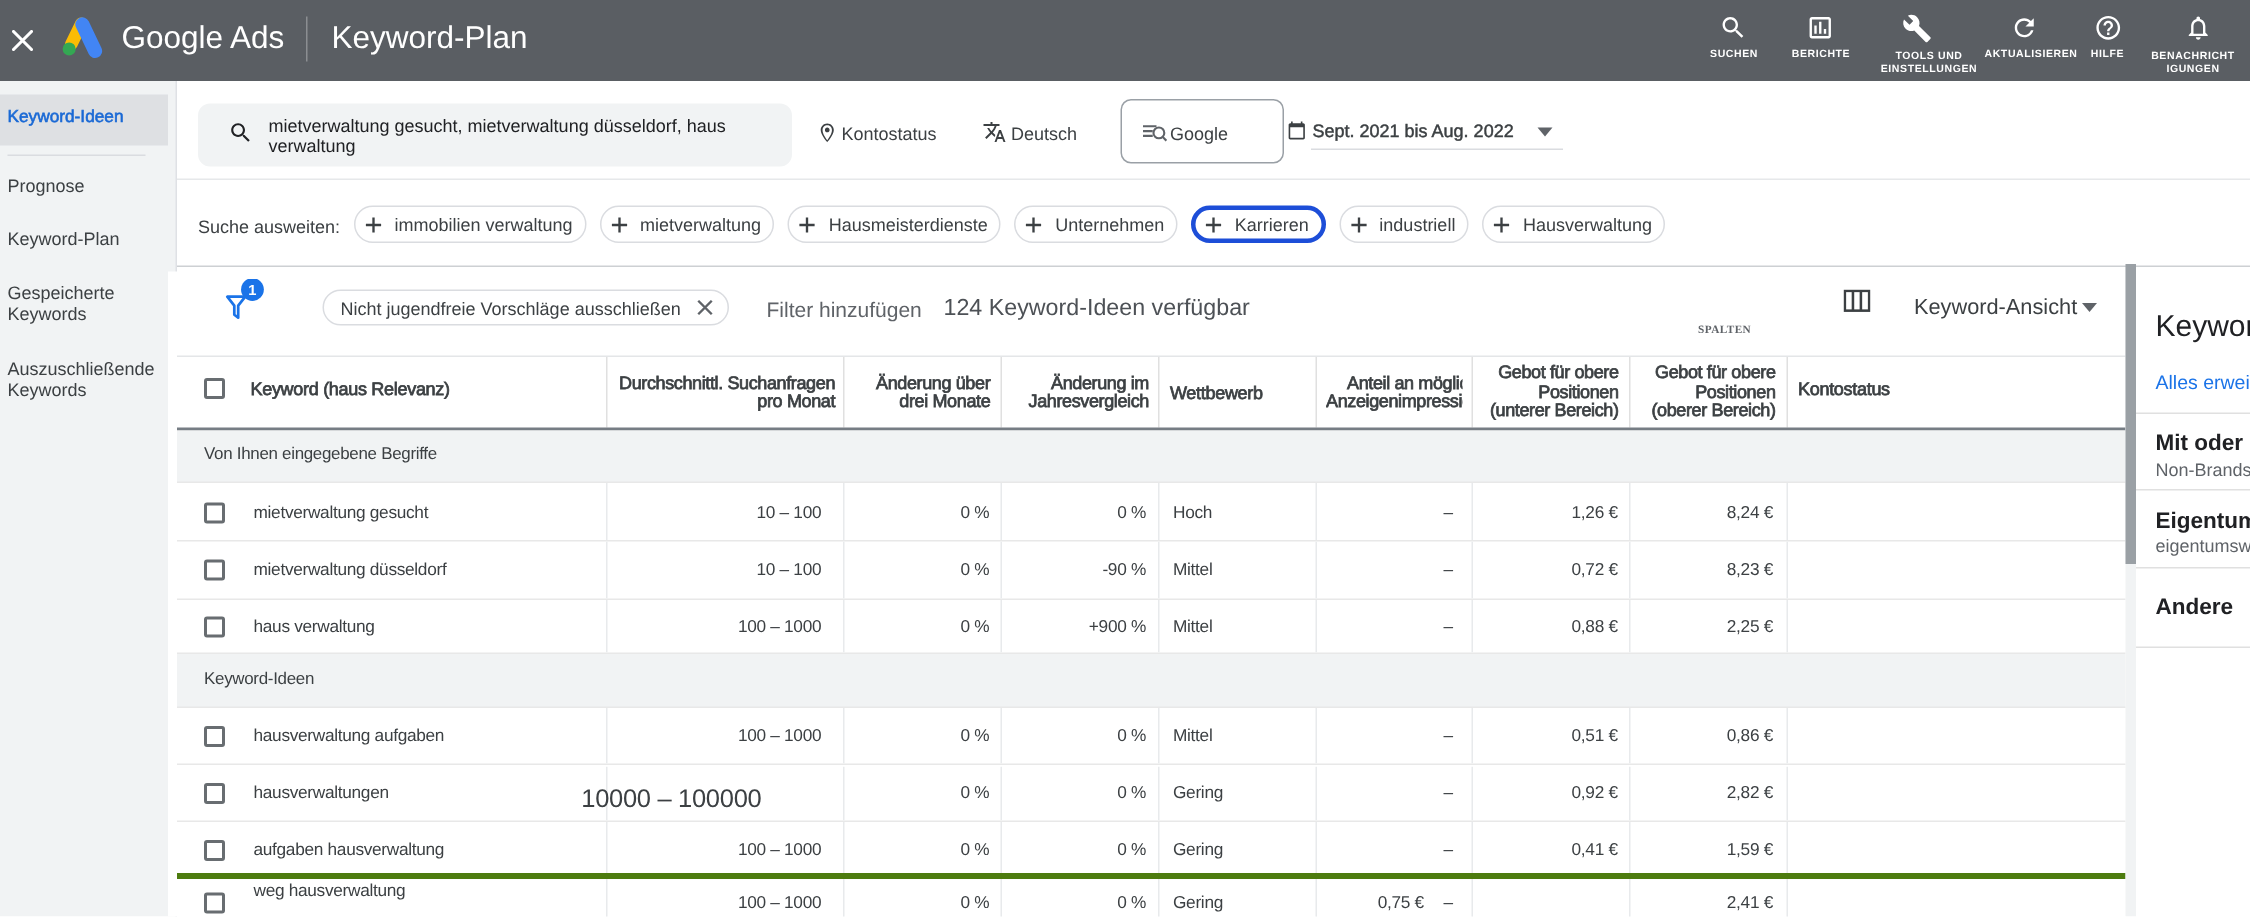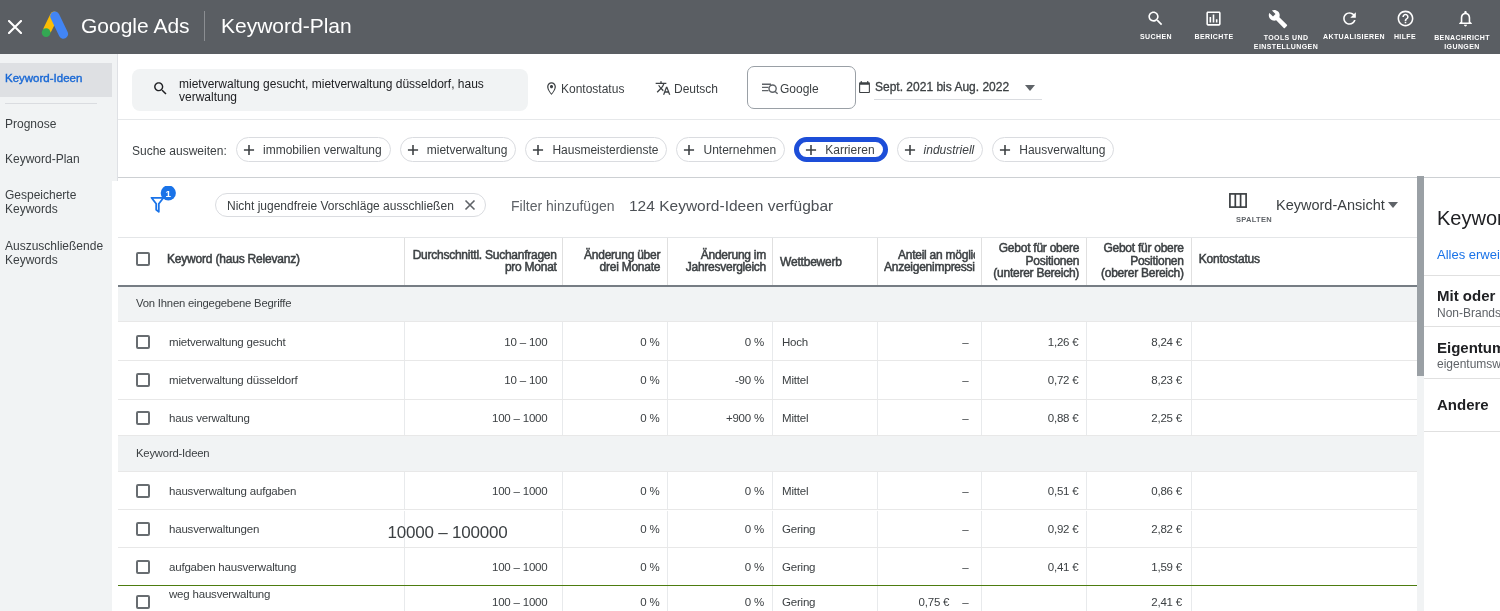--- a/index.html
+++ b/index.html
@@ -119,27 +119,27 @@
         <path d="M6.5 1 V12 M1 6.5 H12" stroke="#3c4043" stroke-width="1.7"></path>
       </svg>
      <span style="font-size:12px;color:#3c4043;white-space:nowrap;">Hausmeisterdienste</span>
    </div>
     <div style="display:flex;align-items:center;height:25px;border:1px solid #dadce0;border-radius:13px;padding:0 8px 0 6px;">
      <svg width="12" height="12" viewBox="0 0 13 13" style="margin-right:8px">
         <path d="M6.5 1 V12 M1 6.5 H12" stroke="#3c4043" stroke-width="1.7"></path>
       </svg>
      <span style="font-size:12px;color:#3c4043;white-space:nowrap;">Unternehmen</span>
    </div>
-    <div style="display:flex;align-items:center;height:25px;border:5px solid #1d4ed8;border-radius:13px;padding:0 8px 0 6px;">
+    <div style="display:flex;align-items:center;height:25px;border:3px solid #1d4ed8;border-radius:13px;padding:0 8px 0 6px;">
      <svg width="12" height="12" viewBox="0 0 13 13" style="margin-right:8px">
         <path d="M6.5 1 V12 M1 6.5 H12" stroke="#3c4043" stroke-width="1.7"></path>
       </svg>
      <span style="font-size:12px;color:#3c4043;white-space:nowrap;">Karrieren</span>
    </div>
-    <div style="display:flex;align-items:center;height:25px;border:1px solid #dadce0;border-radius:13px;padding:0 8px 0 6px;font-style:italic;">
+    <div style="display:flex;align-items:center;height:25px;border:1px solid #dadce0;border-radius:13px;padding:0 8px 0 6px;">
      <svg width="12" height="12" viewBox="0 0 13 13" style="margin-right:8px">
         <path d="M6.5 1 V12 M1 6.5 H12" stroke="#3c4043" stroke-width="1.7"></path>
       </svg>
      <span style="font-size:12px;color:#3c4043;white-space:nowrap;">industriell</span>
    </div>
     <div style="display:flex;align-items:center;height:25px;border:1px solid #dadce0;border-radius:13px;padding:0 8px 0 6px;">
      <svg width="12" height="12" viewBox="0 0 13 13" style="margin-right:8px">
         <path d="M6.5 1 V12 M1 6.5 H12" stroke="#3c4043" stroke-width="1.7"></path>
       </svg>
      <span style="font-size:12px;color:#3c4043;white-space:nowrap;">Hausverwaltung</span>
@@ -156,21 +156,21 @@
 <svg class="abs" style="left:464px;top:199px" width="12" height="12" viewBox="0 0 12 12">
     <path d="M1.5 1.5 L10.5 10.5 M10.5 1.5 L1.5 10.5" stroke="#5f6368" stroke-width="1.6"></path>
   </svg>
 <div class="abs" style="left:511px;top:198px;font-size:14px;color:#5f6368;">Filter hinzufügen</div>
 <div class="abs" style="left:629px;top:197px;font-size:15.5px;color:#4d5156;">124 Keyword-Ideen verfügbar</div>
 
 <svg class="abs" style="left:1229px;top:193px" width="18" height="15" viewBox="0 0 18 15" fill="none" stroke="#3c4043" stroke-width="1.7">
     <rect x="0.9" y="0.9" width="16.2" height="13.2"></rect>
     <path d="M6.3 1 V14 M11.6 1 V14"></path>
   </svg>
-<div class="abs" style="left:1204px;top:215px;width:100px;text-align:center;font-size:7.5px;font-weight:bold;color:#5f6368;letter-spacing:.3px;">SPALTEN</div>
+<div class="abs" style="left:1132px;top:215px;width:100px;font-size:7.5px;font-weight:bold;color:#5f6368;letter-spacing:.3px;font-family:Liberation Serif, serif;">SPALTEN</div>
 <div class="abs" style="left:1276px;top:197px;font-size:14.5px;color:#3c4043;">Keyword-Ansicht</div>
 <div class="abs" style="left:1388px;top:202px;width:0;height:0;border-left:5.5px solid transparent;border-right:5.5px solid transparent;border-top:6px solid #5f6368;"></div>
 
 <div id="table">
     <div class="abs" style="left:118px;top:237px;width:1299px;height:1px;background:#e4e6e8;"></div>
     <div class="abs" style="left:403.5px;top:238px;width:1px;height:47px;background:#e0e0e0;"></div>
     <div class="abs" style="left:561.7px;top:238px;width:1px;height:47px;background:#e0e0e0;"></div>
     <div class="abs" style="left:666.5px;top:238px;width:1px;height:47px;background:#e0e0e0;"></div>
     <div class="abs" style="left:772px;top:238px;width:1px;height:47px;background:#e0e0e0;"></div>
     <div class="abs" style="left:877px;top:238px;width:1px;height:47px;background:#e0e0e0;"></div>
@@ -285,21 +285,21 @@
       <div style="position:absolute;left:18px;top:11.899999999999999px;width:14px;height:14px;border:2px solid #686d71;border-radius:2px;"></div>
       <div style="position:absolute;left:51px;top:12.899999999999999px;font-size:11.5px;letter-spacing:-0.2px;color:#3c4043;">hausverwaltungen</div>
       <div style="position:absolute;left:269.5px;top:12.899999999999999px;width:160px;text-align:left;font-size:17px;letter-spacing:-0.2px;color:#3c4043;">10000 – 100000</div>
       <div style="position:absolute;left:381.5px;top:12.899999999999999px;width:160px;text-align:right;font-size:11.5px;letter-spacing:-0.2px;color:#3c4043;">0 %</div>
       <div style="position:absolute;left:486px;top:12.899999999999999px;width:160px;text-align:right;font-size:11.5px;letter-spacing:-0.2px;color:#3c4043;">0 %</div>
       <div style="position:absolute;left:690.5px;top:12.899999999999999px;width:160px;text-align:right;font-size:11.5px;letter-spacing:-0.2px;color:#3c4043;">–</div>
       <div style="position:absolute;left:800.5px;top:12.899999999999999px;width:160px;text-align:right;font-size:11.5px;letter-spacing:-0.2px;color:#3c4043;">0,92 €</div>
       <div style="position:absolute;left:904px;top:12.899999999999999px;width:160px;text-align:right;font-size:11.5px;letter-spacing:-0.2px;color:#3c4043;">2,82 €</div>
       <div style="position:absolute;left:664px;top:12.899999999999999px;font-size:11.5px;letter-spacing:-0.2px;color:#3c4043;">Gering</div>
     </div>
-    <div class="abs" style="left:118px;top:548.3px;width:1299px;height:38.1px;border-bottom:1px solid #4d7c0f;overflow:hidden;">
+    <div class="abs" style="left:118px;top:548.3px;width:1299px;height:38.1px;border-bottom:4px solid #4d7c0f;overflow:hidden;">
       <div style="position:absolute;left:285.5px;top:0;width:1px;height:100%;background:#e8eaec;"></div>
       <div style="position:absolute;left:443.70000000000005px;top:0;width:1px;height:100%;background:#e8eaec;"></div>
       <div style="position:absolute;left:548.5px;top:0;width:1px;height:100%;background:#e8eaec;"></div>
       <div style="position:absolute;left:654px;top:0;width:1px;height:100%;background:#e8eaec;"></div>
       <div style="position:absolute;left:759px;top:0;width:1px;height:100%;background:#e8eaec;"></div>
       <div style="position:absolute;left:863.3px;top:0;width:1px;height:100%;background:#e8eaec;"></div>
       <div style="position:absolute;left:968.0999999999999px;top:0;width:1px;height:100%;background:#e8eaec;"></div>
       <div style="position:absolute;left:1072.7px;top:0;width:1px;height:100%;background:#e8eaec;"></div>
       <div style="position:absolute;left:18px;top:12.05px;width:14px;height:14px;border:2px solid #686d71;border-radius:2px;"></div>
       <div style="position:absolute;left:51px;top:13.05px;font-size:11.5px;letter-spacing:-0.2px;color:#3c4043;">aufgaben hausverwaltung</div>

